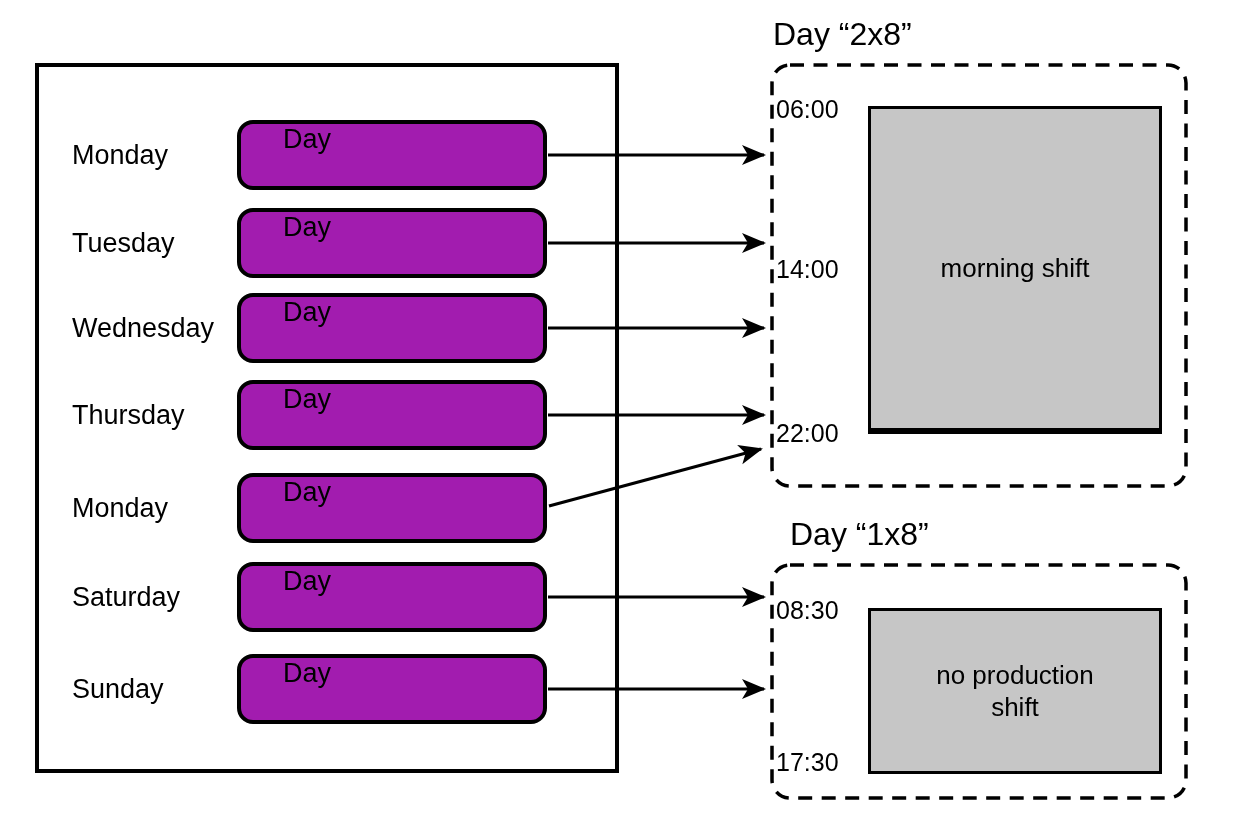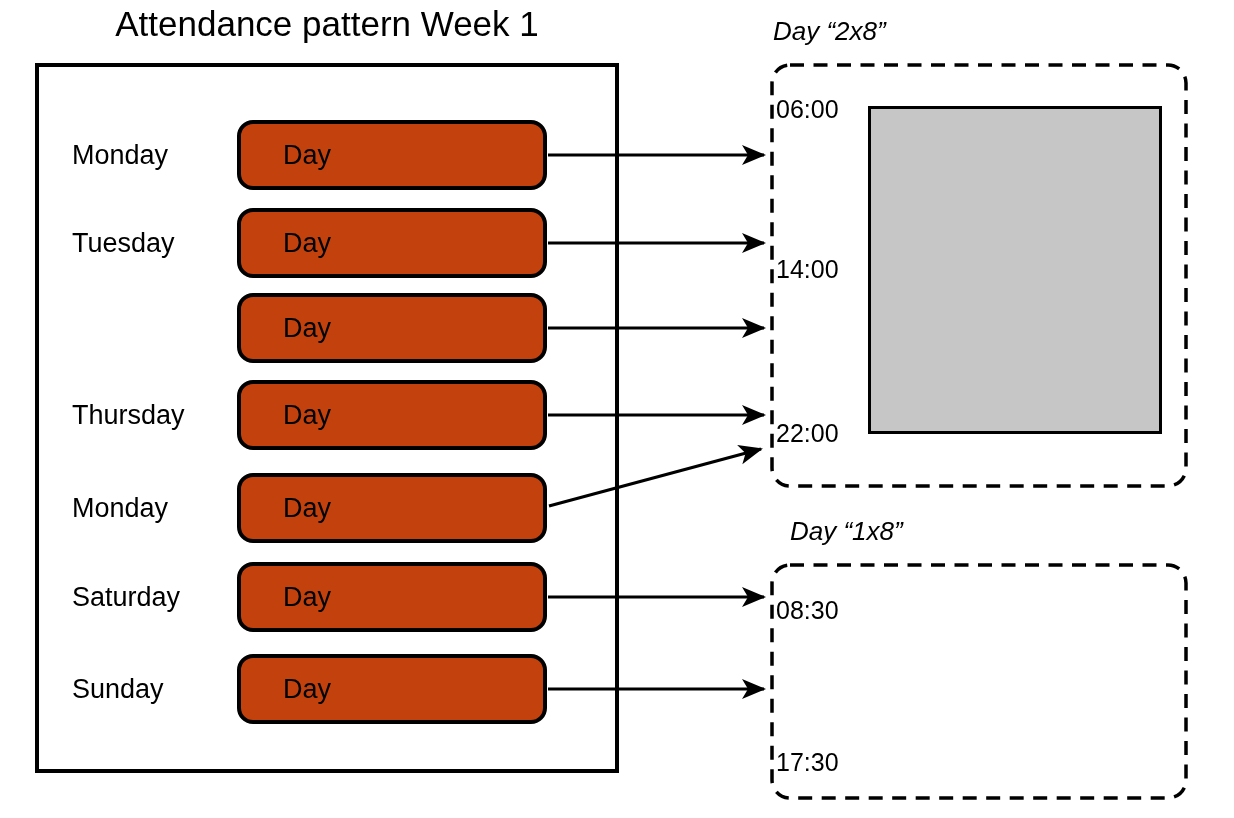--- a/index.html
+++ b/index.html
@@ -49,40 +49,39 @@
   }
   .day-box {
     position: absolute;
     left: 237px;
     top: 0;
     width: 310px;
     height: 70px;
     box-sizing: border-box;
     border: 4px solid #000;
     border-radius: 16px;
-    background: #c2410c;
-    display: flex;
-    align-items: center;
+    background: #a21caf;
+    display: flex;
+    align-items: flex-start;
     padding-left: 42px;
     font-size: 27px;
   }
   .overlay {
     position: absolute;
     left: 0;
     top: 0;
     width: 1234px;
     height: 818px;
     z-index: 5;
     pointer-events: none;
   }
   .pattern-label {
     position: absolute;
-    font-size: 26px;
+    font-size: 32px;
     white-space: nowrap;
-    font-style: italic;
   }
   .pattern-label.p1 { left: 773px; top: 16px; }
   .pattern-label.p2 { left: 773px; top: 516px; margin-left: 17px; }
   .time-label {
     position: absolute;
     left: 776px;
     width: 84px;
     height: 30px;
     line-height: 30px;
     text-align: left;
@@ -128,39 +127,39 @@
     text-align: center;
     font-size: 26px;
   }
   .shift-single .wrap { width: 210px; line-height: 1.25; }
 </style>
 </head>
 <body>
 
 <div class="canvas">
 
-  <div class="title">Attendance pattern Week 1</div>
 
   <div class="week-rect"></div>
 
   <div class="day-row" style="top:120px">
     <div class="day-name">Monday</div>
     <div class="day-box">
       <span>Day</span>
     </div>
   </div>
 
   <div class="day-row" style="top:208px">
     <div class="day-name">Tuesday</div>
     <div class="day-box">
       <span>Day</span>
     </div>
   </div>
 
   <div class="day-row" style="top:293px">
+    <div class="day-name">Wednesday</div>
     <div class="day-box">
       <span>Day</span>
     </div>
   </div>
 
   <div class="day-row" style="top:380px">
     <div class="day-name">Thursday</div>
     <div class="day-box">
       <span>Day</span>
     </div>
@@ -185,25 +184,29 @@
     <div class="day-box">
       <span>Day</span>
     </div>
   </div>
 
   <div class="pattern-label p1">Day “2x8”</div>
   <div class="time-label t-0600">06:00</div>
   <div class="time-label t-1400">14:00</div>
   <div class="time-label t-2200">22:00</div>
   <div class="shift-stack">
+    <div class="shift-cell first">morning shift</div>
   </div>
 
   <div class="pattern-label p2">Day “1x8”</div>
   <div class="time-label t-0830">08:30</div>
   <div class="time-label t-1730">17:30</div>
+  <div class="shift-single">
+    <div class="wrap">no production shift</div>
+  </div>
 
   <svg class="overlay" width="1234" height="818" viewBox="0 0 1234 818" xmlns="http://www.w3.org/2000/svg">
     <defs>
       <marker id="ah" markerUnits="userSpaceOnUse" markerWidth="28" markerHeight="22" refX="22" refY="10" orient="auto">
         <path d="M0,0 L24,10 L0,20 L6,10 Z" fill="#000"></path>
       </marker>
     </defs>
 
     <rect x="772" y="65" width="414" height="421" rx="18" fill="none" stroke="#000" stroke-width="3.5" stroke-dasharray="14 9.5"></rect>
     <rect x="772" y="565" width="414" height="233" rx="18" fill="none" stroke="#000" stroke-width="3.5" stroke-dasharray="14 9.5"></rect>

